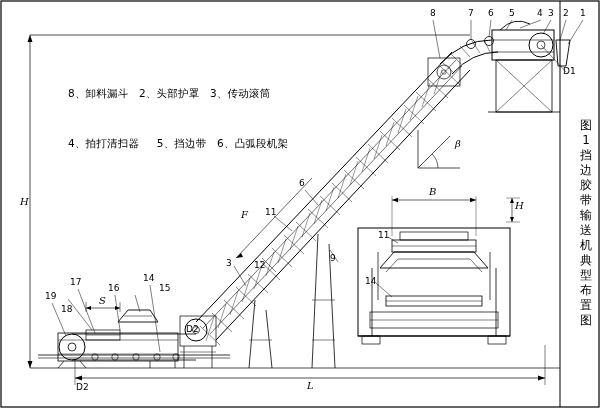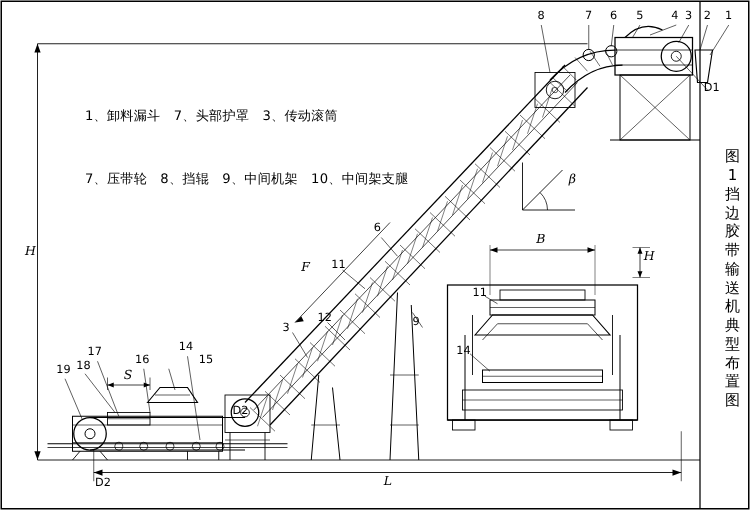--- a/index.html
+++ b/index.html
@@ -291,22 +291,22 @@
       <line x1="418" y1="168" x2="418" y2="130" stroke-width="0.7"></line>
       <line x1="418" y1="168" x2="460" y2="168" stroke-width="0.7"></line>
       <line x1="418" y1="168" x2="450" y2="136" stroke-width="0.7"></line>
       <path d="M438 168 A20 20 0 0 0 432 154" stroke-width="0.6"></path>
 
       <line x1="196" y1="330" x2="196" y2="330" stroke-width="0.5"></line>
     </g>
   </svg>
 
   <div class="legend">
-    <div>1、卸料漏斗   7、头部护罩   3、传动滚筒</div>
-    <div>7、压带轮   8、挡辊   9、中间机架   10、中间架支腿</div>
+    <div>8、卸料漏斗   2、头部护罩   3、传动滚筒</div>
+    <div>4、拍打清扫器     5、挡边带   6、凸弧段机架</div>
   </div>
 
   <div class="sidetitle">
     <span>图</span>
     <span>1</span>
     <span>挡</span>
     <span>边</span>
     <span>胶</span>
     <span>带</span>
     <span>输</span>
@@ -323,27 +323,27 @@
   <div class="lbl" style="left:563px;top:8px;">2</div>
   <div class="lbl" style="left:548px;top:8px;">3</div>
   <div class="lbl" style="left:537px;top:8px;">4</div>
   <div class="lbl" style="left:509px;top:8px;">5</div>
   <div class="lbl" style="left:488px;top:8px;">6</div>
   <div class="lbl" style="left:468px;top:8px;">7</div>
   <div class="lbl" style="left:430px;top:8px;">8</div>
 
   <div class="lbl" style="left:299px;top:178px;">6</div>
   <div class="lbl" style="left:265px;top:207px;">11</div>
-  <div class="lbl" style="left:254px;top:250px;">12</div>
+  <div class="lbl" style="left:254px;top:260px;">12</div>
   <div class="lbl" style="left:226px;top:258px;">3</div>
   <div class="lbl" style="left:143px;top:273px;">14</div>
   <div class="lbl" style="left:128px;top:283px;margin-left:31px;">15</div>
   <div class="lbl" style="left:108px;top:283px;">16</div>
   <div class="lbl" style="left:70px;top:277px;">17</div>
-  <div class="lbl" style="left:61px;top:288px;">18</div>
+  <div class="lbl" style="left:61px;top:304px;">18</div>
   <div class="lbl" style="left:45px;top:291px;">19</div>
   <div class="lbl" style="left:330px;top:253px;">9</div>
   <div class="lbl" style="left:378px;top:230px;">11</div>
   <div class="lbl" style="left:365px;top:276px;">14</div>
 
   <div class="lbl ital" style="left:20px;top:196px;">H</div>
   <div class="lbl ital" style="left:307px;top:380px;">L</div>
   <div class="lbl ital" style="left:429px;top:186px;">B</div>
   <div class="lbl ital" style="left:99px;top:295px;">S</div>
   <div class="lbl ital" style="left:241px;top:209px;">F</div>

